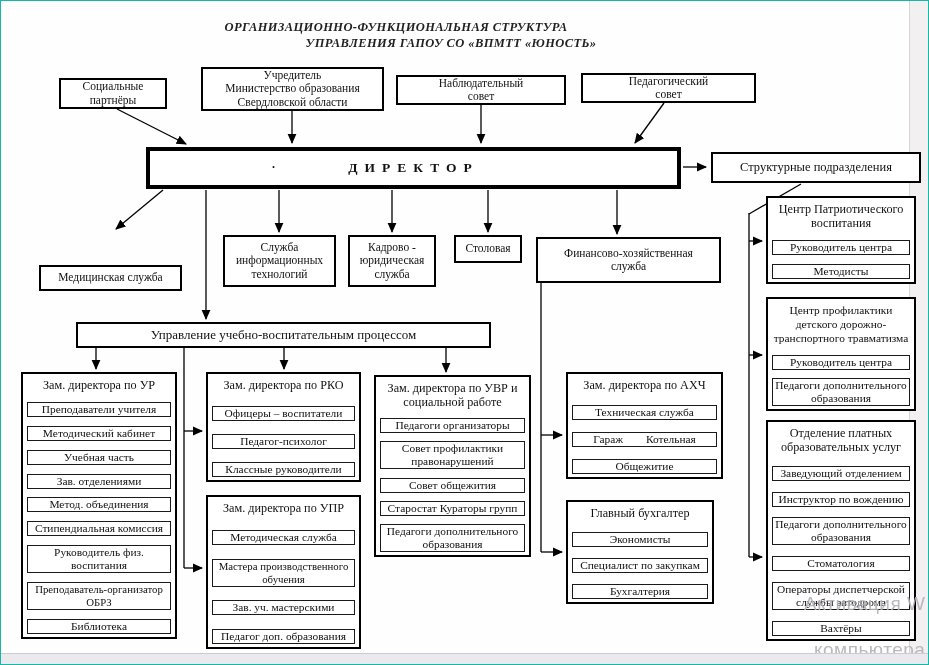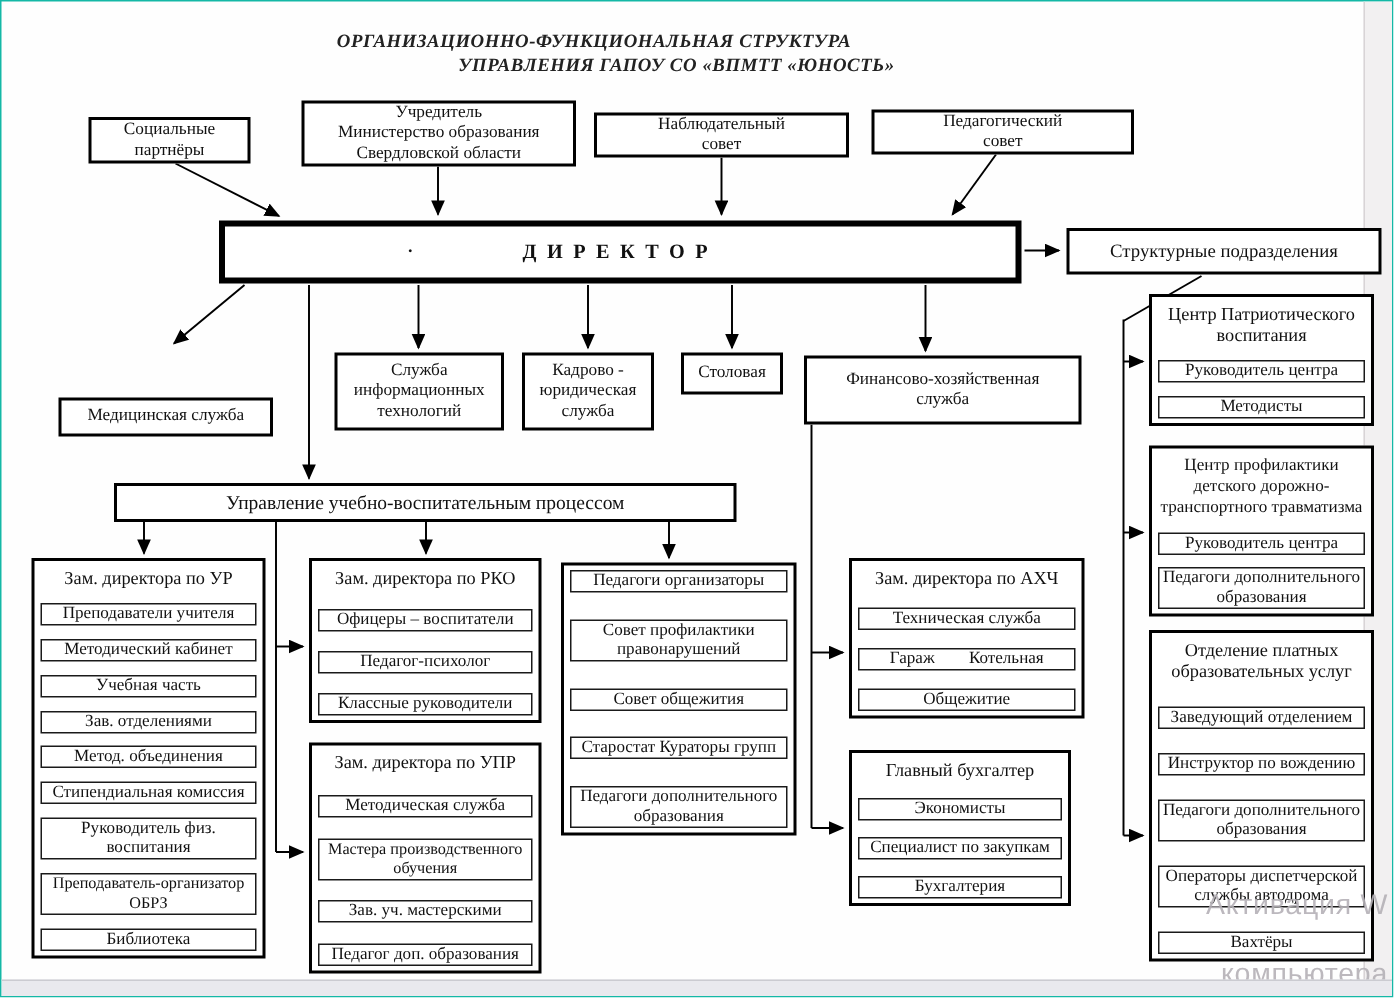--- a/index.html
+++ b/index.html
@@ -152,20 +152,22 @@
   <div class="col" style="left:205px; top:494px; width:155px; height:154px;">
     <div class="col-h">Зам. директора по УПР</div>
     <div class="item">Методическая служба</div>
     <div class="item" style="font-size:10.8px;">Мастера  производственного
 обучения</div>
     <div class="item">Зав. уч. мастерскими</div>
     <div class="item">Педагог доп. образования</div>
   </div>
 
   <div class="col" style="left:373px; top:374px; width:157px; height:182px;">
+    <div class="col-h">Зам. директора по УВР и
+социальной работе</div>
     <div class="item">Педагоги организаторы</div>
     <div class="item">Совет профилактики
 правонарушений</div>
     <div class="item">Совет общежития</div>
     <div class="item">Старостат Кураторы групп</div>
     <div class="item">Педагоги дополнительного
 образования</div>
   </div>
 
   <div class="col" style="left:565px; top:371px; width:157px; height:107px;">
@@ -198,20 +200,21 @@
 образования</div>
   </div>
 
   <div class="col" style="left:765px; top:419px; width:150px; height:221px;">
     <div class="col-h">Отделение платных
 образовательных услуг</div>
     <div class="item">Заведующий отделением</div>
     <div class="item">Инструктор по вождению</div>
     <div class="item">Педагоги дополнительного
 образования</div>
+    <div class="item">Стоматология</div>
     <div class="item">Операторы диспетчерской
 службы автодрома</div>
     <div class="item">Вахтёры</div>
   </div>
 
   <div class="watermark" style="left:803px; top:592px;">Активация W</div>
   <div class="watermark" style="left:813px; top:638px;">компьютера.</div>
 
 </div>
 

